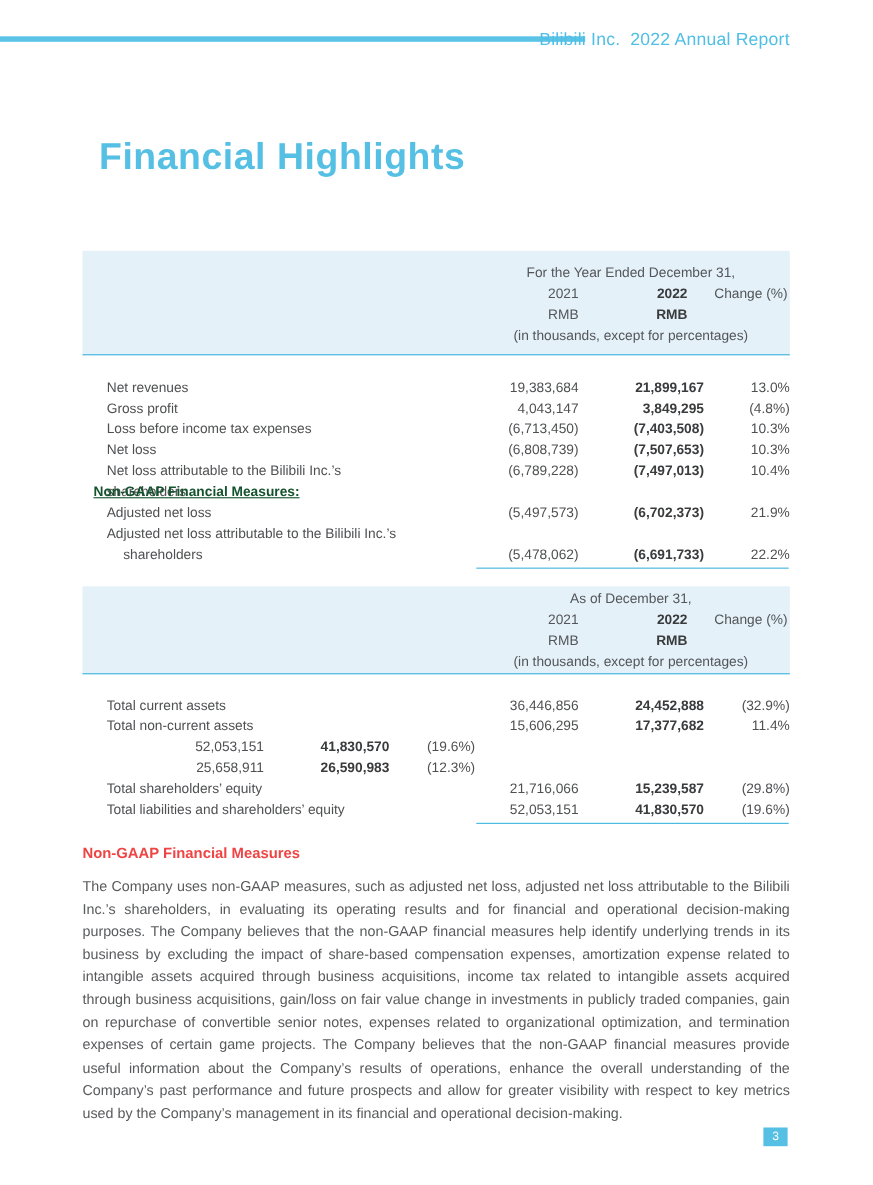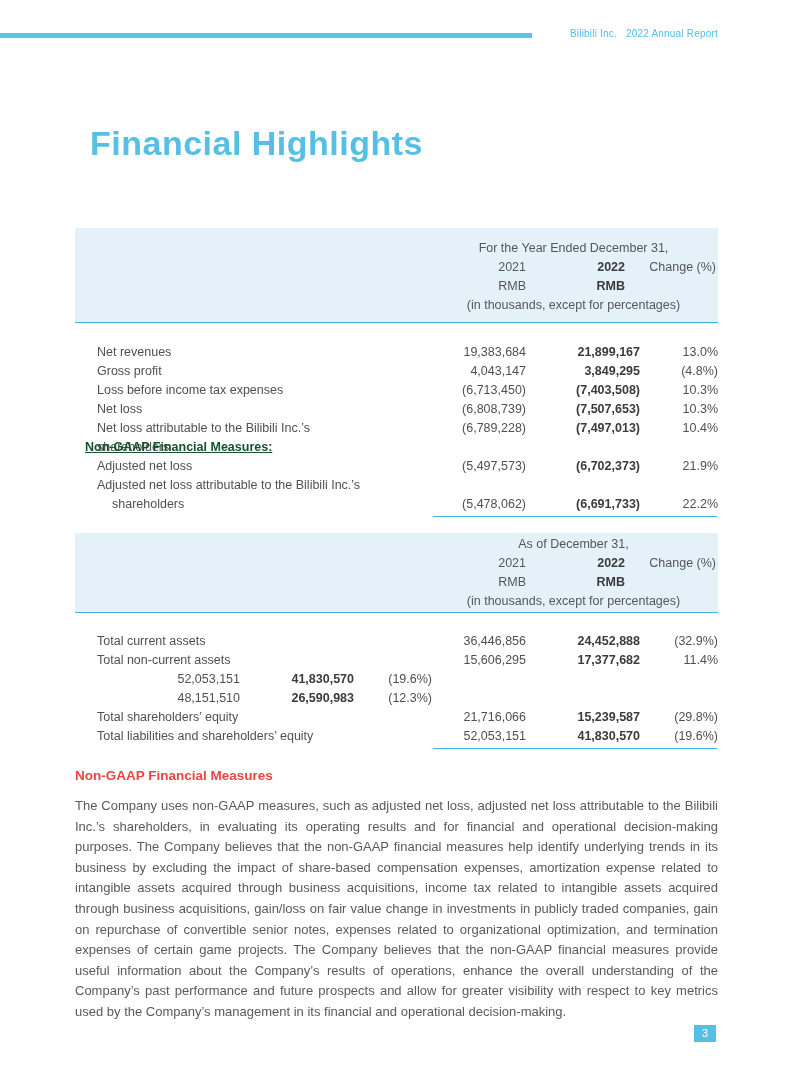--- a/index.html
+++ b/index.html
@@ -12,21 +12,21 @@
     overflow:hidden;
   }
   
   .hdr-rule{
     position:absolute;left:0;top:33px;
     width:532px;height:5px;
     background:#5bc3e6;
   }
   .hdr-text{
     position:absolute;top:28px;right:76px;
-    font-size:10px;color:#4fbfe6;
+    font-size:16px;color:#4fbfe6;
     letter-spacing:.2px;white-space:nowrap;
   }
   .hdr-text .brand{margin-right:9px;}
   
   .doc-title{
     position:absolute;left:74px;top:108px;margin:16px;
     font-size:34px;font-weight:bold;color:#55c0e4;
     letter-spacing:.5px;
   }
   
@@ -202,21 +202,21 @@
           <span class="c1 v">15,606,295</span>
           <span class="c2 v2">17,377,682</span>
           <span class="c3 v">11.4%</span>
         </div>
         <div class="trow">
           <span class="c1 v">52,053,151</span>
           <span class="c2 v2">41,830,570</span>
           <span class="c3 v">(19.6%)</span>
         </div>
         <div class="trow">
-          <span class="c1 v">48,151,510</span>
+          <span class="c1 v">25,658,911</span>
           <span class="c2 v2">26,590,983</span>
           <span class="c3 v">(12.3%)</span>
         </div>
         <div class="trow">
           <span class="lbl">Total shareholders’ equity</span>
           <span class="c1 v">21,716,066</span>
           <span class="c2 v2">15,239,587</span>
           <span class="c3 v">(29.8%)</span>
         </div>
         <div class="trow">

